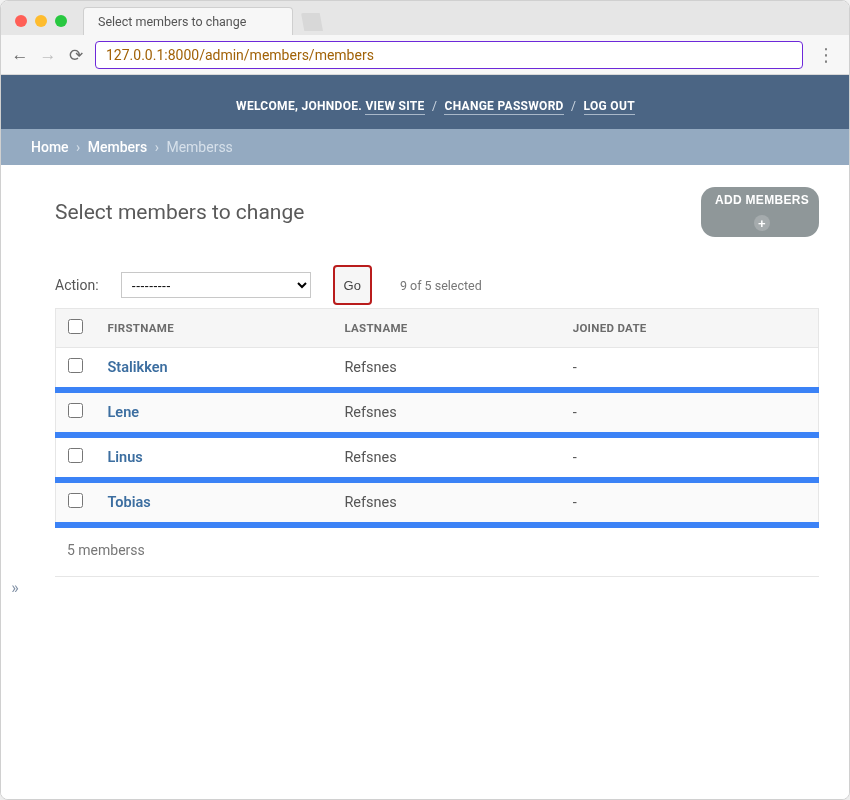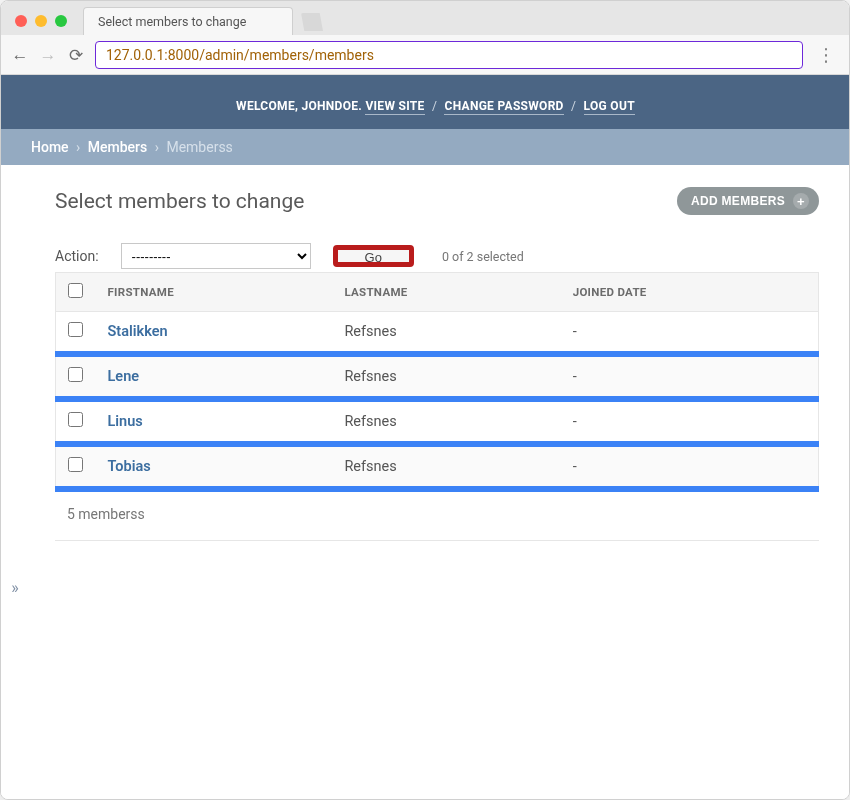--- a/index.html
+++ b/index.html
@@ -58,29 +58,29 @@
     .toggle-sidebar {
       width: 28px; display: flex; align-items: center; justify-content: center;
       color: #7f8fa4; font-size: 16px; user-select: none; padding-top: 210px;
     }
     .content { flex: 1; padding: 22px 30px 30px 26px; }
     .heading-row { display: flex; align-items: center; justify-content: space-between; margin-bottom: 28px; }
     .page-heading { font-size: 21px; color: #5a5a5a; font-weight: 400; }
     .add-btn {
       background: #8f9799; color: #fff; border: none; border-radius: 14px;
       font-size: 12px; font-weight: 700; letter-spacing: .3px; padding: 6px 10px 6px 14px;
-      display: flex; align-items: center; gap: 8px; cursor: pointer;
+      display: flex; align-items: center; gap: 8px; cursor: pointer; flex-direction: column;
     }
     .plus-circle {
       width: 16px; height: 16px; border-radius: 50%; background: #a5abad; color: #fff;
       display: flex; align-items: center; justify-content: center; font-size: 13px; font-weight: 700;
     }
     .action-row { display: flex; align-items: center; gap: 22px; margin-bottom: 3px; font-size: 14px; color: #555; }
     .action-select { height: 26px; border: 1px solid #c8c8c8; background: #fff; padding: 2px 6px; font-size: 13px; min-width: 190px; }
-    .go-btn { height: 22px; border: 5px solid #b91c1c; background: #f6f6f6; border-radius: 4px; padding: 0 27px; font-size: 13px; cursor: pointer; color: #444; }
+    .go-btn { height: 40px; border: 2px solid #b91c1c; background: #f6f6f6; border-radius: 4px; padding: 0 9px; font-size: 13px; cursor: pointer; color: #444; }
     .sel-count { font-size: 12.5px; color: #777; margin-left: 6px; }
     table.result { width: 100%; border-collapse: collapse; border: 1px solid #e6e6e6; }
     table.result thead th {
       background: #f6f6f6; font-size: 11.5px; font-weight: 700; color: #6c6c6c;
       letter-spacing: .3px; text-align: left; padding: 10px 12px; border-bottom: 1px solid #e6e6e6;
     }
     table.result tbody td { padding: 10px 12px; font-size: 14.5px; color: #555; border-bottom: 6px solid #3b82f6; }
     table.result tbody tr:nth-child(even) td { background: #fafafa; }
     .col-chk { width: 40px; text-align: center; }
     .fn-link { color: #3c6ea0; font-weight: 600; text-decoration: none; }
@@ -146,21 +146,21 @@
           <span class="plus-circle">+</span>
         </button>
       </div>
 
       <div class="action-row">
         <span>Action:</span>
         <select class="action-select">
           <option>---------</option>
         </select>
         <button class="go-btn">Go</button>
-        <span class="sel-count">0 of 2 selected</span>
+        <span class="sel-count">9 of 5 selected</span>
       </div>
 
       <table class="result">
         <thead>
           <tr>
             <th class="col-chk">
               <input type="checkbox" style="">
             </th>
             <th>FIRSTNAME</th>
             <th>LASTNAME</th>

